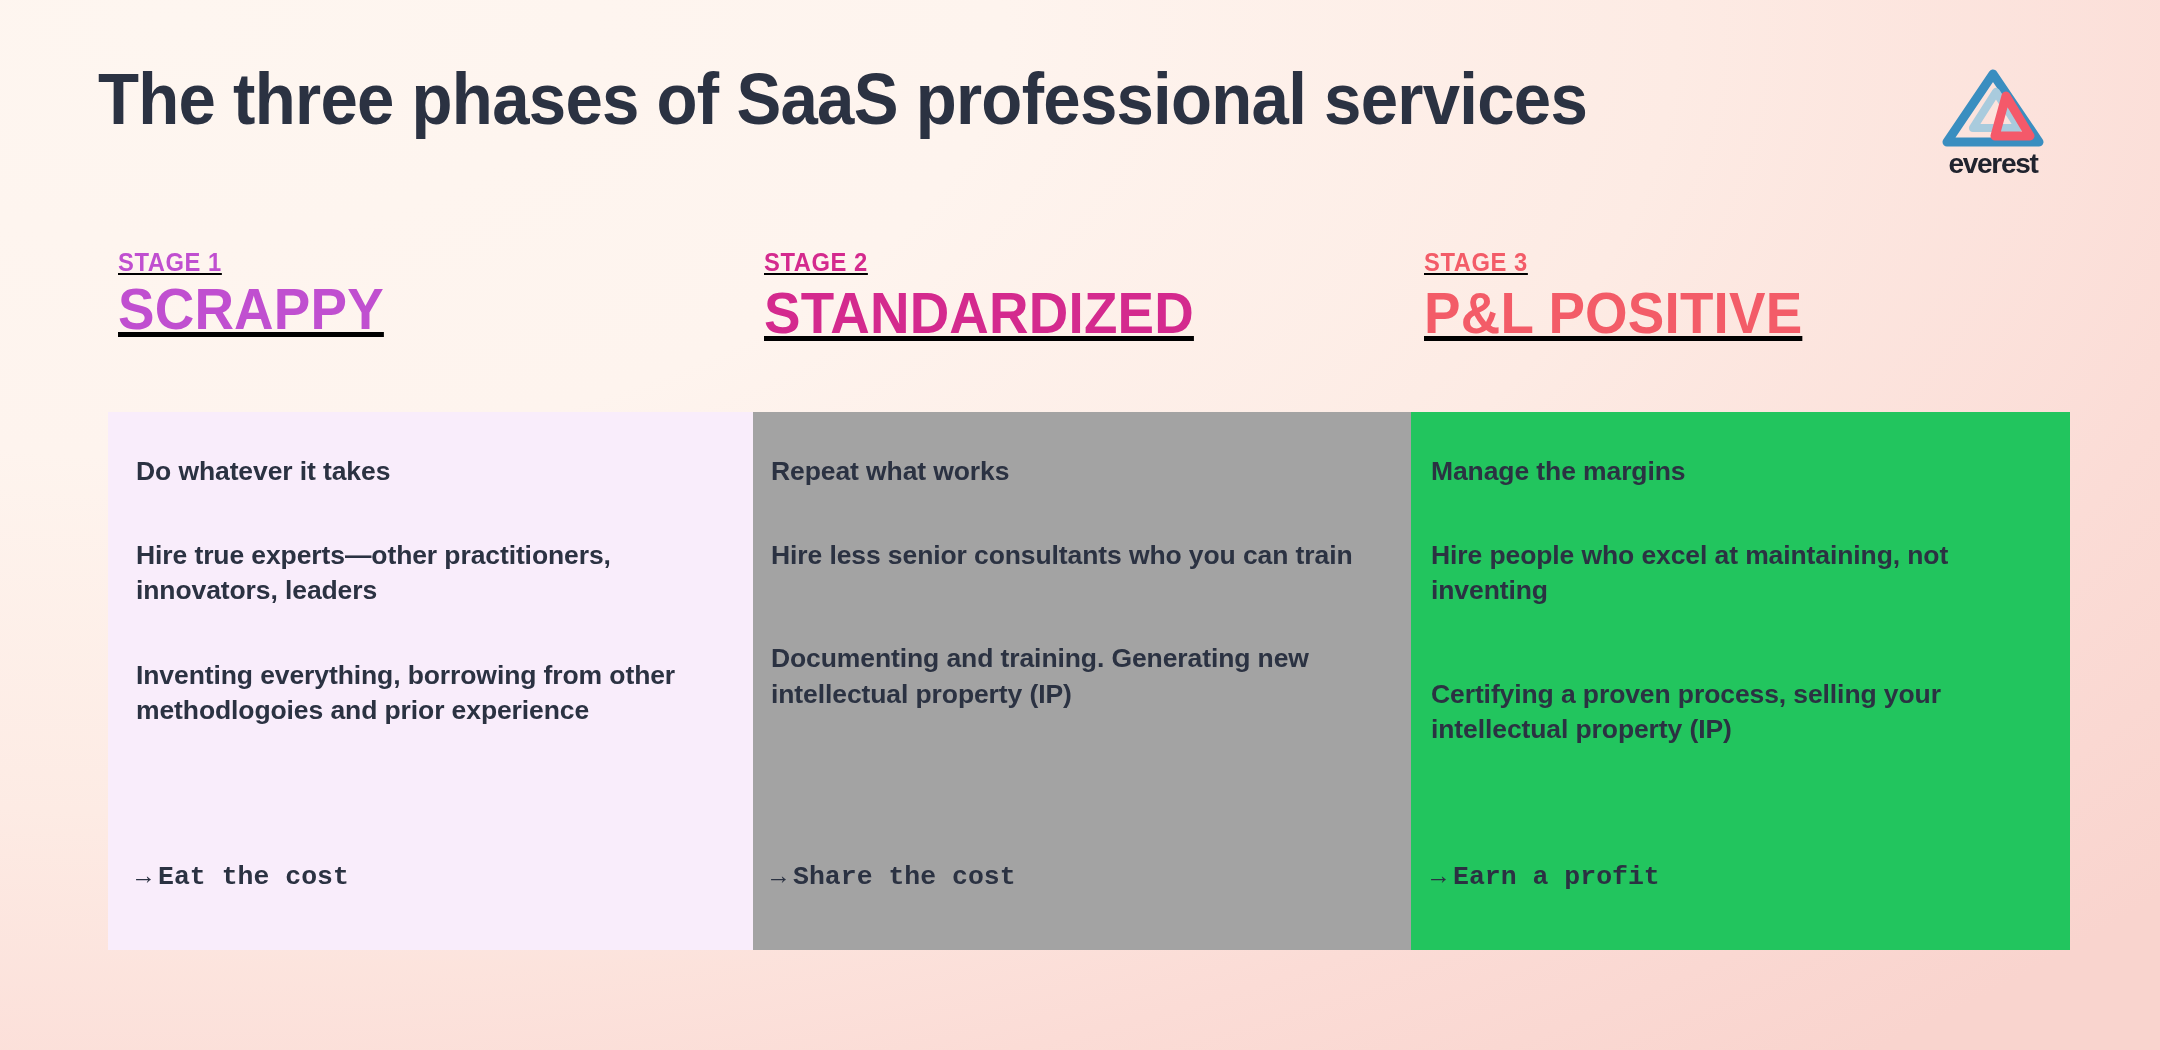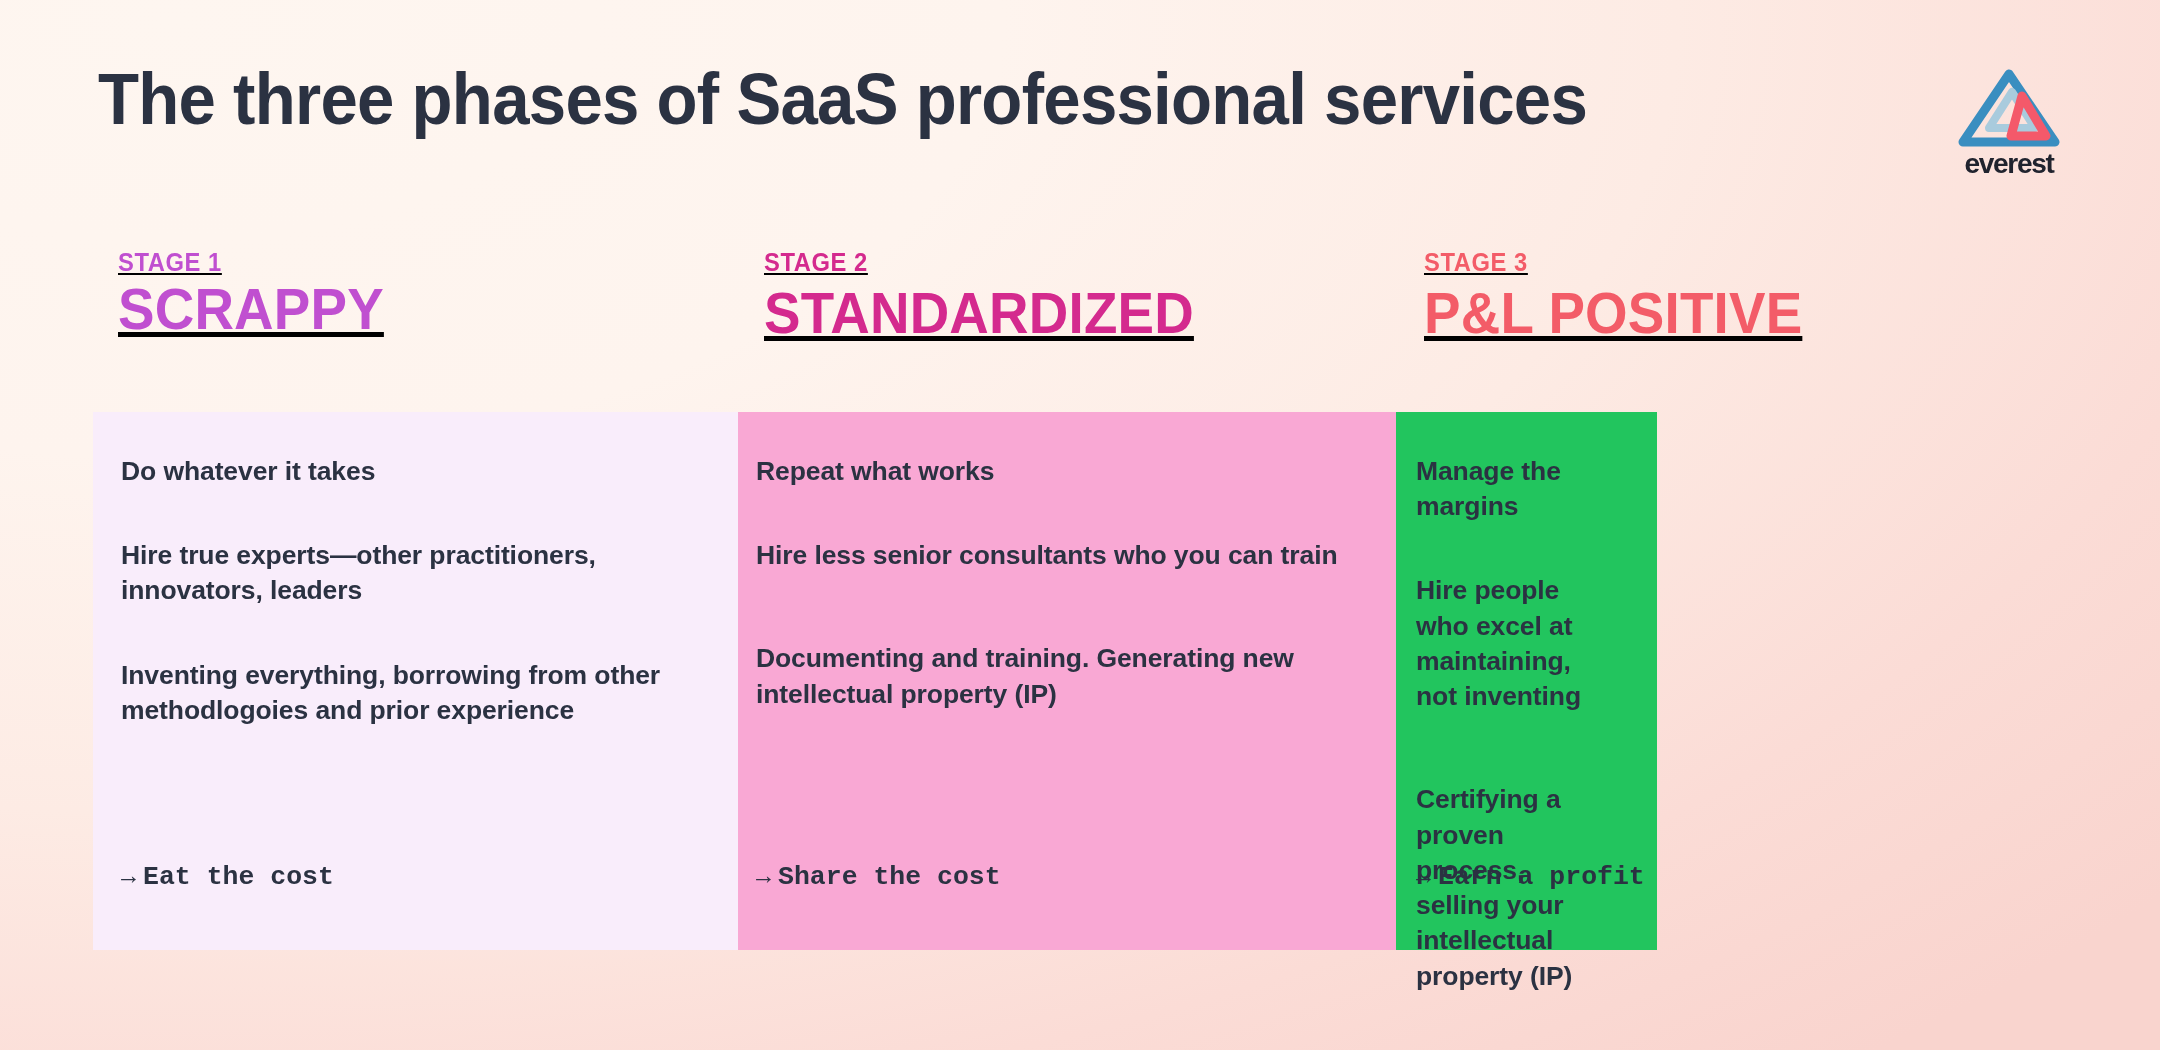--- a/index.html
+++ b/index.html
@@ -16,21 +16,21 @@
     background:
       radial-gradient(120% 130% at 8% 2%, #FEF6F0 0%, #FEF4EE 32%, #FDEBE4 58%, #FBDCD6 82%, #F9D4CE 100%);
     position: relative;
   }
 
   
   .header {
     position: absolute;
     left: 98px;
     top: 62px;
-    right: 92px;
+    right: 108px;
     height: 130px;
     display: flex;
     align-items: flex-start;
     justify-content: space-between;
     text-align: right;
   }
 
   .page-title {
     font-family: "Liberation Sans Narrow", "Liberation Sans", sans-serif;
     font-weight: 700;
@@ -94,32 +94,32 @@
     margin-top: 8px;
     transform: scaleX(0.96);
     transform-origin: left center;
     white-space: nowrap;
   }
   .col-1 .stage-name { margin-top: 4px; }
 
   
   .panel {
     position: absolute;
-    left: 93px;
+    left: 108px;
     top: 412px;
-    width: 1564px;
+    width: 1962px;
     height: 538px;
     display: flex;
   }
   .col {
     position: relative;
     padding: 42px 56px 0 28px;
   }
   .col-a { flex: 0 0 645px; background: #F9EDFB; }
-  .col-b { flex: 0 0 658px; background: #f9a8d4; padding-left: 18px; }
+  .col-b { flex: 0 0 658px; background: #a3a3a3; padding-left: 18px; }
   .col-c { flex: 1 1 auto;  background: #22c55e; padding-left: 20px; }
 
   .bullet {
     font-family: "Liberation Sans", sans-serif;
     font-weight: 700;
     font-size: 26.5px;
     line-height: 1.33;
     color: #2B3242;
     letter-spacing: -0.1px;
   }

